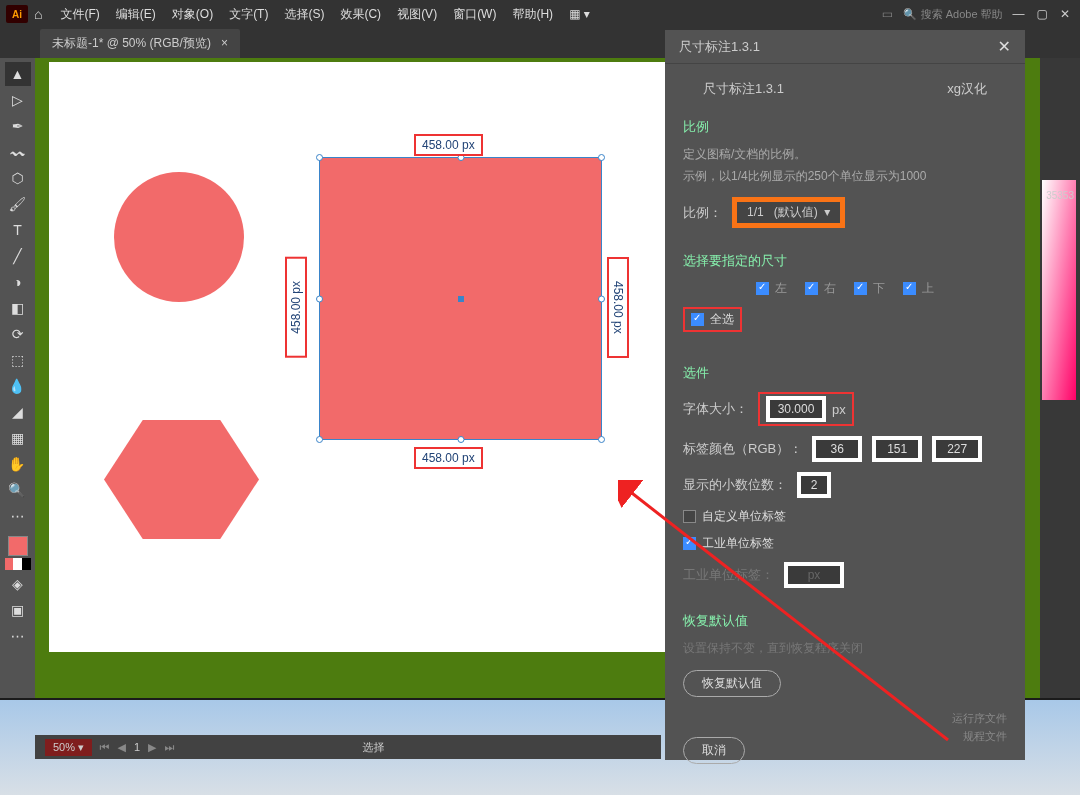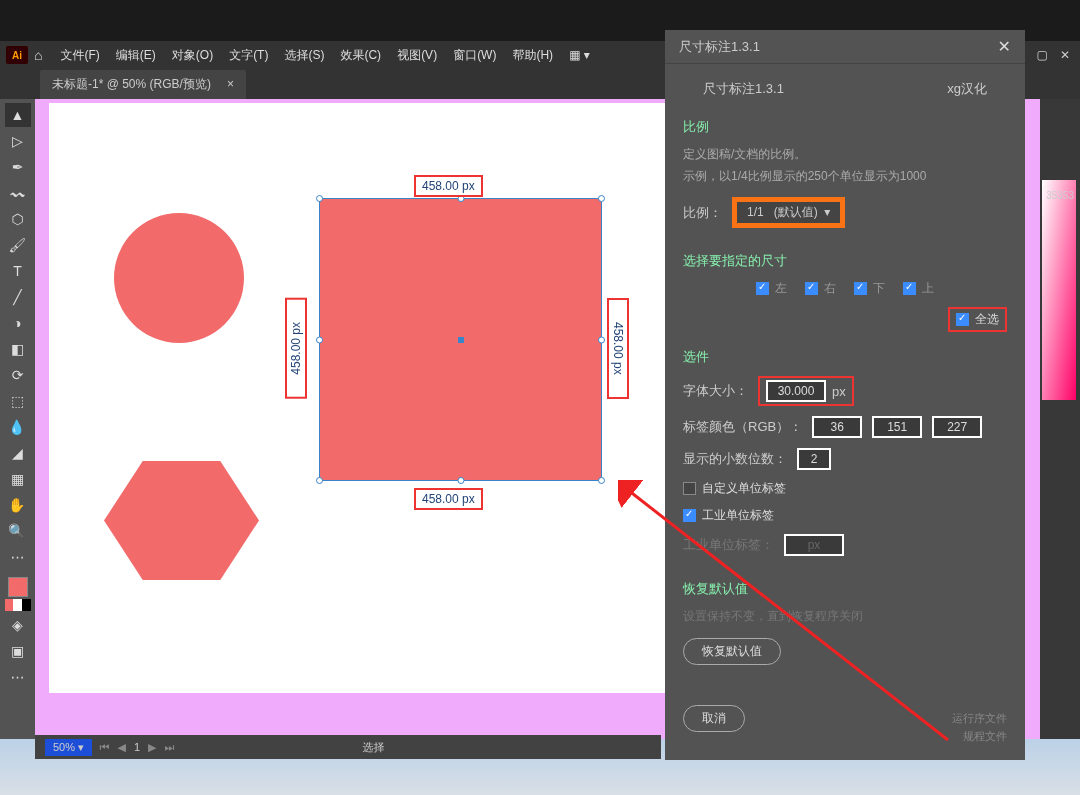--- a/index.html
+++ b/index.html
@@ -1,56 +1,56 @@
 <!DOCTYPE html>
 <html><head>
 <meta charset="utf-8">
 <style>
   * { box-sizing: border-box; margin: 0; padding: 0; font-family: "Microsoft YaHei", sans-serif; }
   body { width: 1080px; height: 795px; background: linear-gradient(to bottom, #1b1b1b 0%, #1b1b1b 88%, #a8c8e8 88%, #d8dfe6 100%); overflow: hidden; position: relative; }
 
   
-  .menubar { height: 28px; background: #333333; display: flex; align-items: center; color: #ddd; font-size: 12px; margin-top: 41px; }
+  .menubar { height: 28px; background: #333333; display: flex; align-items: center; color: #ddd; font-size: 12px; }
   .ai-logo { width: 22px; height: 18px; background: #310000; color: #ff9a00; font-size: 10px; font-weight: bold; display: flex; align-items: center; justify-content: center; margin: 0 6px; border-radius: 2px; }
   .home-icon { color: #ddd; margin-right: 10px; font-size: 14px; }
   .menu-item { padding: 0 8px; cursor: default; }
   .menubar-right { margin-left: auto; display: flex; align-items: center; gap: 10px; padding-right: 10px; color: #888; }
   .search-box { display: flex; align-items: center; gap: 4px; font-size: 11px; }
   .win-controls { display: flex; gap: 12px; font-size: 12px; color: #ccc; }
 
   
   .tabbar { height: 30px; background: #333; display: flex; align-items: center; padding-left: 40px; }
-  .tab { background: #444; color: #ccc; font-size: 12px; padding: 6px 12px; border-radius: 2px 2px 0 0; display: flex; align-items: center; gap: 16px; }
+  .tab { background: #444; color: #ccc; font-size: 12px; padding: 6px 12px; border-radius: 2px 2px 0 0; display: flex; align-items: center; gap: 10px; }
 
   
   .main { display: flex; height: 640px; background: #535353; }
   .toolbox { width: 35px; background: #535353; display: flex; flex-direction: column; align-items: center; padding-top: 4px; gap: 2px; }
   .tool { width: 26px; height: 24px; color: #ddd; font-size: 14px; display: flex; align-items: center; justify-content: center; position: relative; }
   .tool.sel { background: #333; }
   .swatch-fill { width: 20px; height: 20px; background: #f26a6a; border: 1px solid #888; margin-top: 6px; }
   .small-swatches { width: 26px; height: 12px; display: flex; }
   .sw { flex: 1; }
 
-  .canvas-wrap { flex: 1; background: #f0abfc; padding: 4px; position: relative; }
+  .canvas-wrap { flex: 1; background: #4d7c0f; padding: 4px; position: relative; }
   .canvas { background: #fff; width: 620px; height: 590px; position: relative; margin-left: 10px; }
   .circle { position: absolute; width: 130px; height: 130px; background: #f26a6a; border-radius: 50%; left: 65px; top: 110px; }
   .hexagon { position: absolute; width: 155px; height: 135px; background: #f26a6a; left: 55px; top: 350px; clip-path: polygon(25% 6%, 75% 6%, 100% 50%, 75% 94%, 25% 94%, 0% 50%); }
   .square { position: absolute; width: 283px; height: 283px; background: #f26a6a; left: 270px; top: 95px; border: 1px solid #3a84c9; }
   .handle { position: absolute; width: 7px; height: 7px; background: #fff; border: 1px solid #3a84c9; border-radius: 50%; }
   .center-mark { position: absolute; left: 50%; top: 50%; width: 6px; height: 6px; background: #3a84c9; transform: translate(-50%,-50%); }
 
   .dim-label { position: absolute; border: 1px solid #247; color: #247; font-size: 12px; padding: 2px 6px; background: rgba(255,255,255,0.3); }
   .dim-top { left: 365px; top: 72px; }
   .dim-bottom { left: 365px; top: 385px; }
   .dim-left { left: 236px; top: 195px; writing-mode: vertical-rl; padding: 22px 2px; transform: rotate(180deg); }
   .dim-right { left: 558px; top: 195px; writing-mode: vertical-rl; padding: 22px 2px; }
   .red-box-dim { border: 2px solid #e33; }
 
   .statusbar { height: 24px; background: #424242; color: #ccc; font-size: 11px; display: flex; align-items: center; padding: 0 10px; gap: 8px; position: absolute; bottom: 36px; left: 35px; width: 626px; }
-  .zoom { background: #1d4ed8; padding: 2px 8px; }
+  .zoom { background: #7f1d1d; padding: 2px 8px; }
   .nav-btn { color: #888; }
   .status-center { margin-left: 180px; }
 
   
   .right-stub { width: 40px; background: #383838; }
 
   
   .dialog { position: absolute; left: 665px; top: 30px; width: 360px; height: 730px; background: #535353; color: #ccc; font-size: 13px; z-index: 100; }
   .dialog-title { height: 34px; display: flex; align-items: center; justify-content: space-between; padding: 0 14px; background: #535353; border-bottom: 1px solid #444; }
   .close-x { font-size: 16px; color: #ddd; }
@@ -58,21 +58,21 @@
   .subtitle-row { display: flex; justify-content: space-between; margin-bottom: 20px; color: #ccc; font-size: 13px; padding: 0 20px; }
   .section-label { color: #86efac; margin: 12px 0 8px; }
   .help-text { color: #aaa; font-size: 12px; line-height: 1.8; }
   .row { display: flex; align-items: center; gap: 10px; margin: 10px 0; }
   .sel-box { background: #444; border: 5px solid #f97316; padding: 2px 10px; font-size: 12px; }
   .check-row { display: flex; align-items: center; gap: 6px; color: #999; font-size: 12px; }
   .cb { width: 13px; height: 13px; background: #444; border: 1px solid #888; display: inline-block; }
   .cb.on { background: #3b8cff; border-color: #3b8cff; position: relative; }
   .cb.on::after { content: "✓"; color: #fff; font-size: 10px; position: absolute; left: 1px; top: -2px; }
   .red-hl { border: 2px solid #e33; padding: 2px 6px; display: inline-flex; align-items: center; gap: 6px; }
-  .num-input { background: #3a3a3a; border: 2px solid #ffffff; color: #ddd; padding: 2px 6px; width: 50px; font-size: 12px; text-align: center; }
+  .num-input { background: #3a3a3a; border: 4px solid #ffffff; color: #ddd; padding: 2px 6px; width: 50px; font-size: 12px; text-align: center; }
   .btn { border: 1px solid #aaa; border-radius: 14px; padding: 4px 18px; background: transparent; color: #ddd; font-size: 12px; }
   .faded { color: #777; }
 
   
   .arrow { position: absolute; left: 618px; top: 480px; width: 380px; height: 280px; z-index: 200; pointer-events: none; }
 
   
   .color-picker-stub { position: absolute; right: 4px; top: 180px; width: 34px; height: 220px; background: linear-gradient(to bottom right, #fff, #f06); z-index: 50; }
 </style>
 </head>
@@ -209,30 +209,30 @@
         </span>
       <span class="check-row">
           <span class="cb on"></span>
           <span>下</span>
         </span>
       <span class="check-row">
           <span class="cb on"></span>
           <span>上</span>
         </span>
     </div>
-    <div class="row" style="justify-content:flex-end">
+    <div class="row" style="justify-content:flex-start">
       <span class="red-hl">
         <span class="check-row">
             <span class="cb on"></span>
             <span style="color:#ddd">全选</span>
           </span>
       </span>
     </div>
 
-    <div class="section-label" style="margin-top:16px">选件</div>
+    <div class="section-label" style="margin-top:32px">选件</div>
     <div class="row">
       <span>字体大小：</span>
       <span class="red-hl">
         <input class="num-input" style="width: 60px;" value="30.000">
         <span>px</span>
       </span>
     </div>
     <div class="row">
       <span>标签颜色（RGB）：</span>
       <input class="num-input" value="36" style="">

